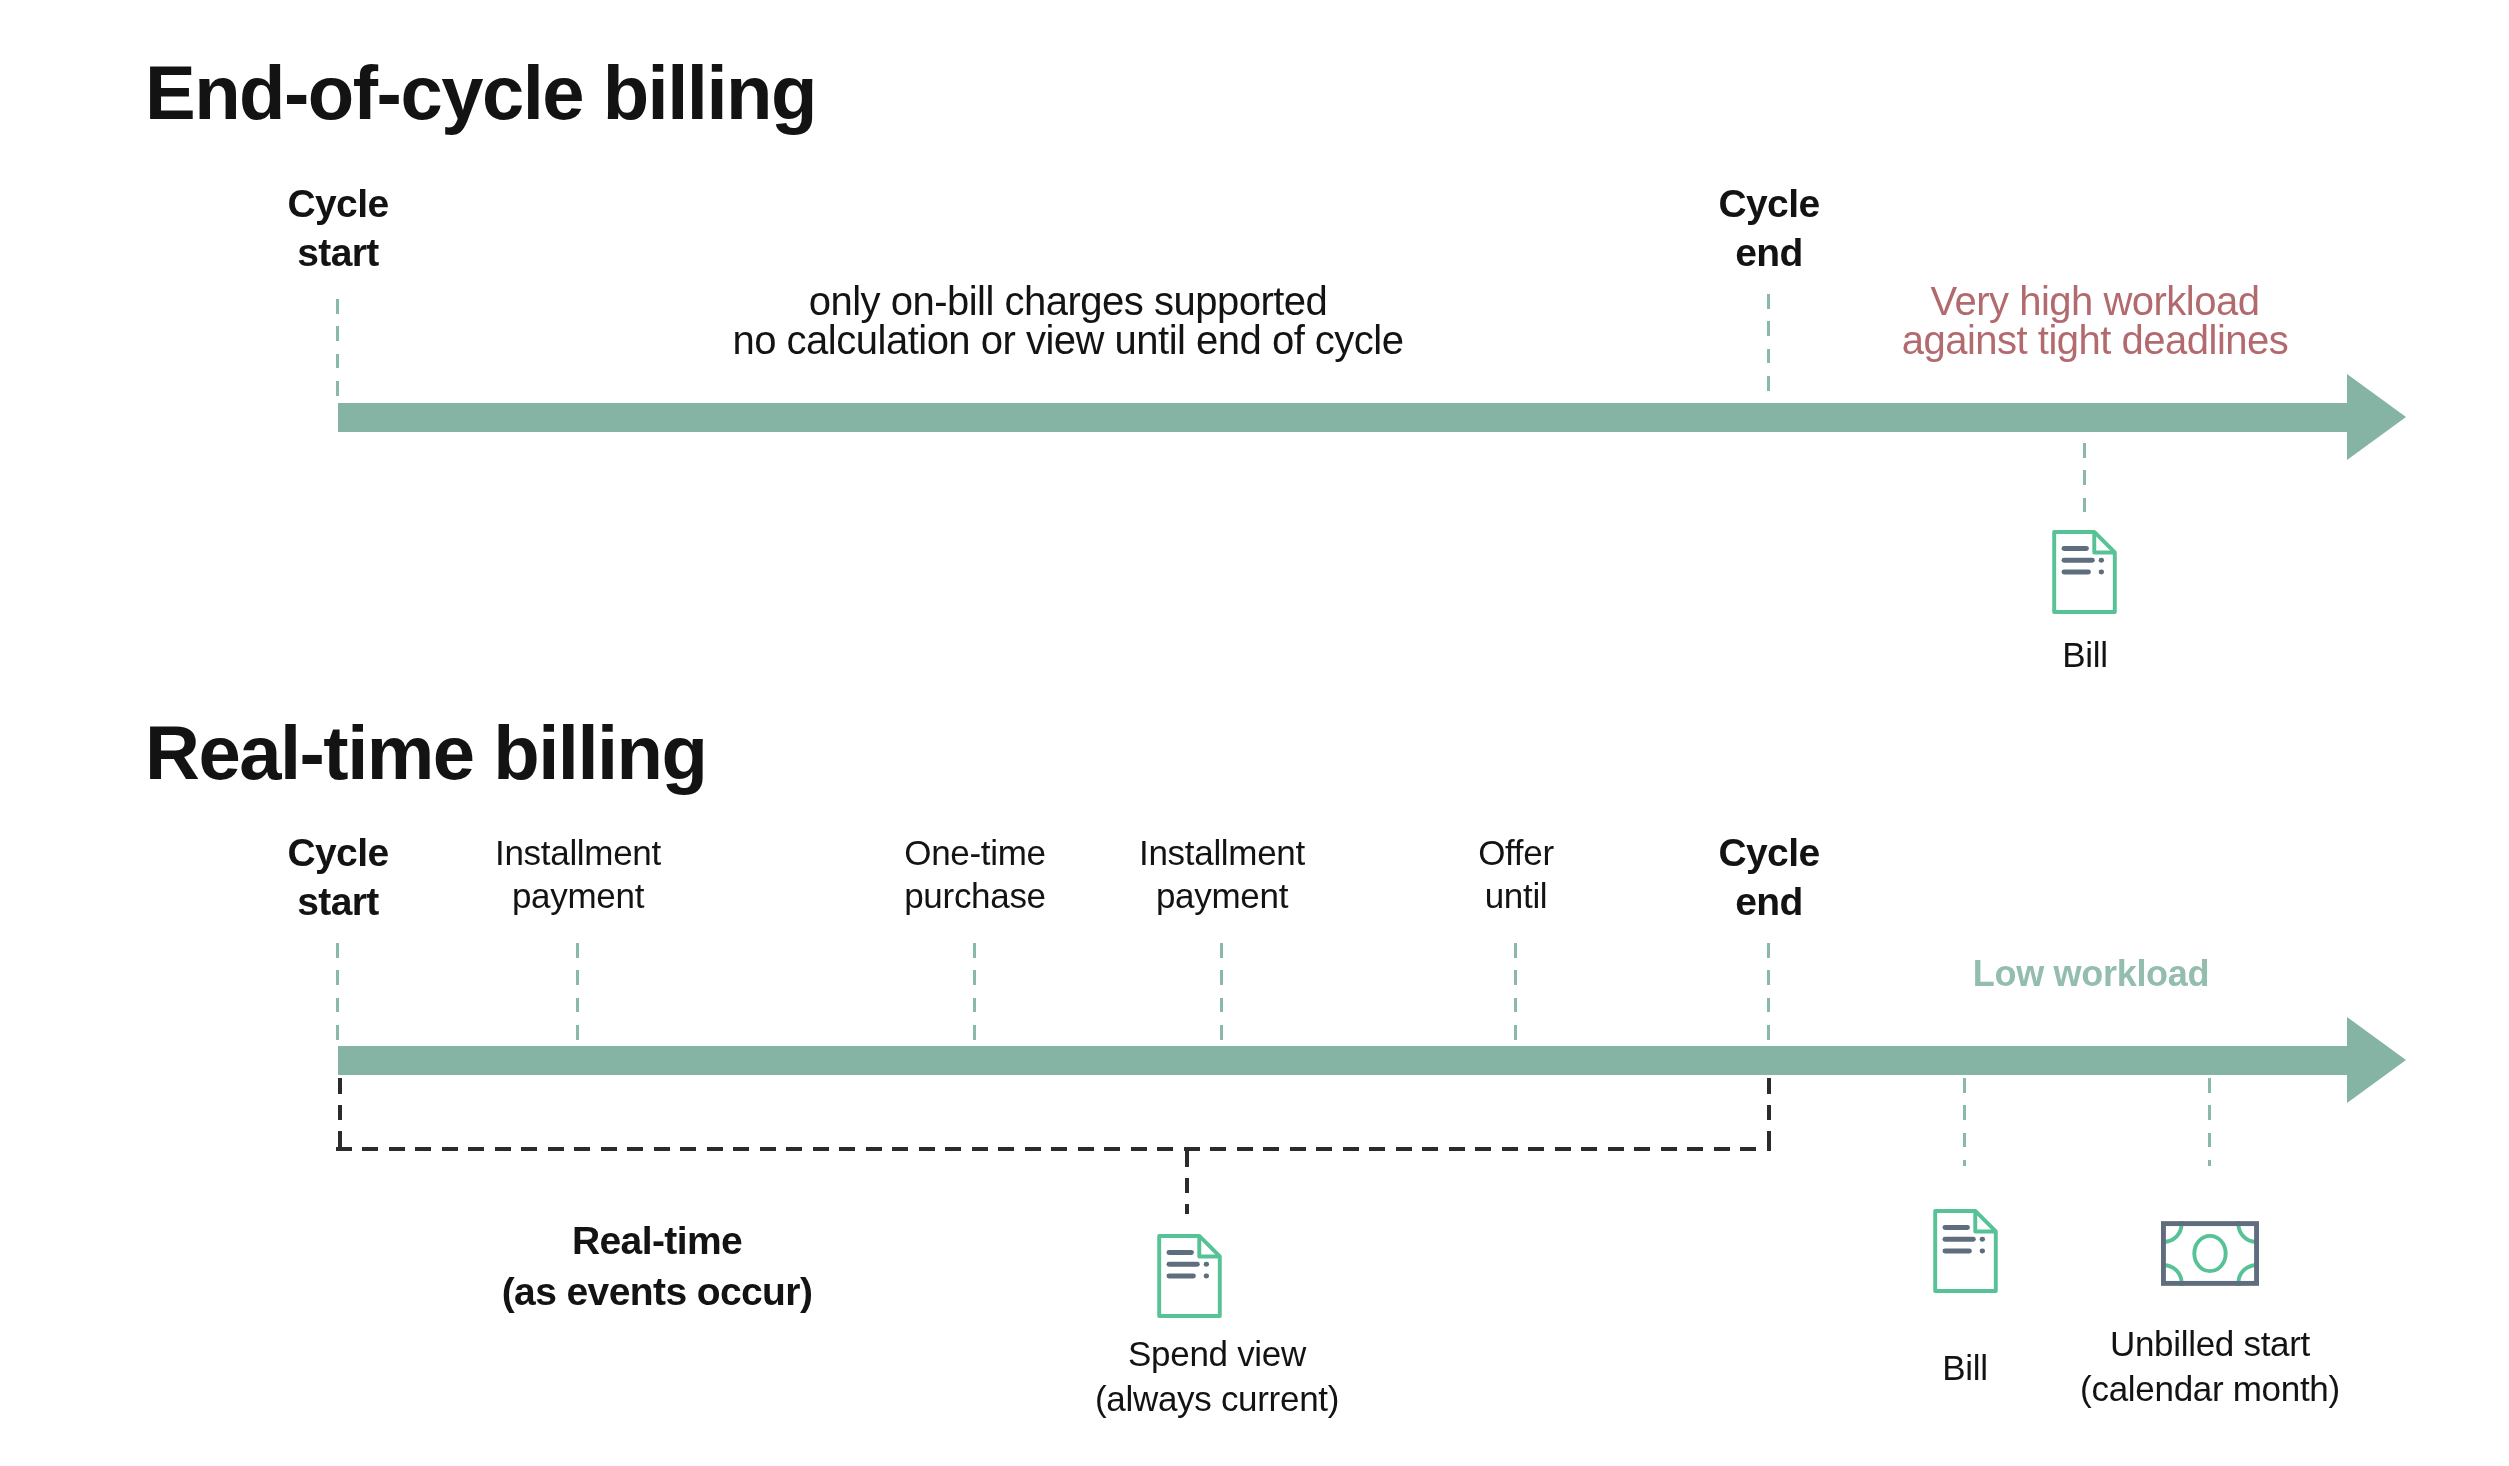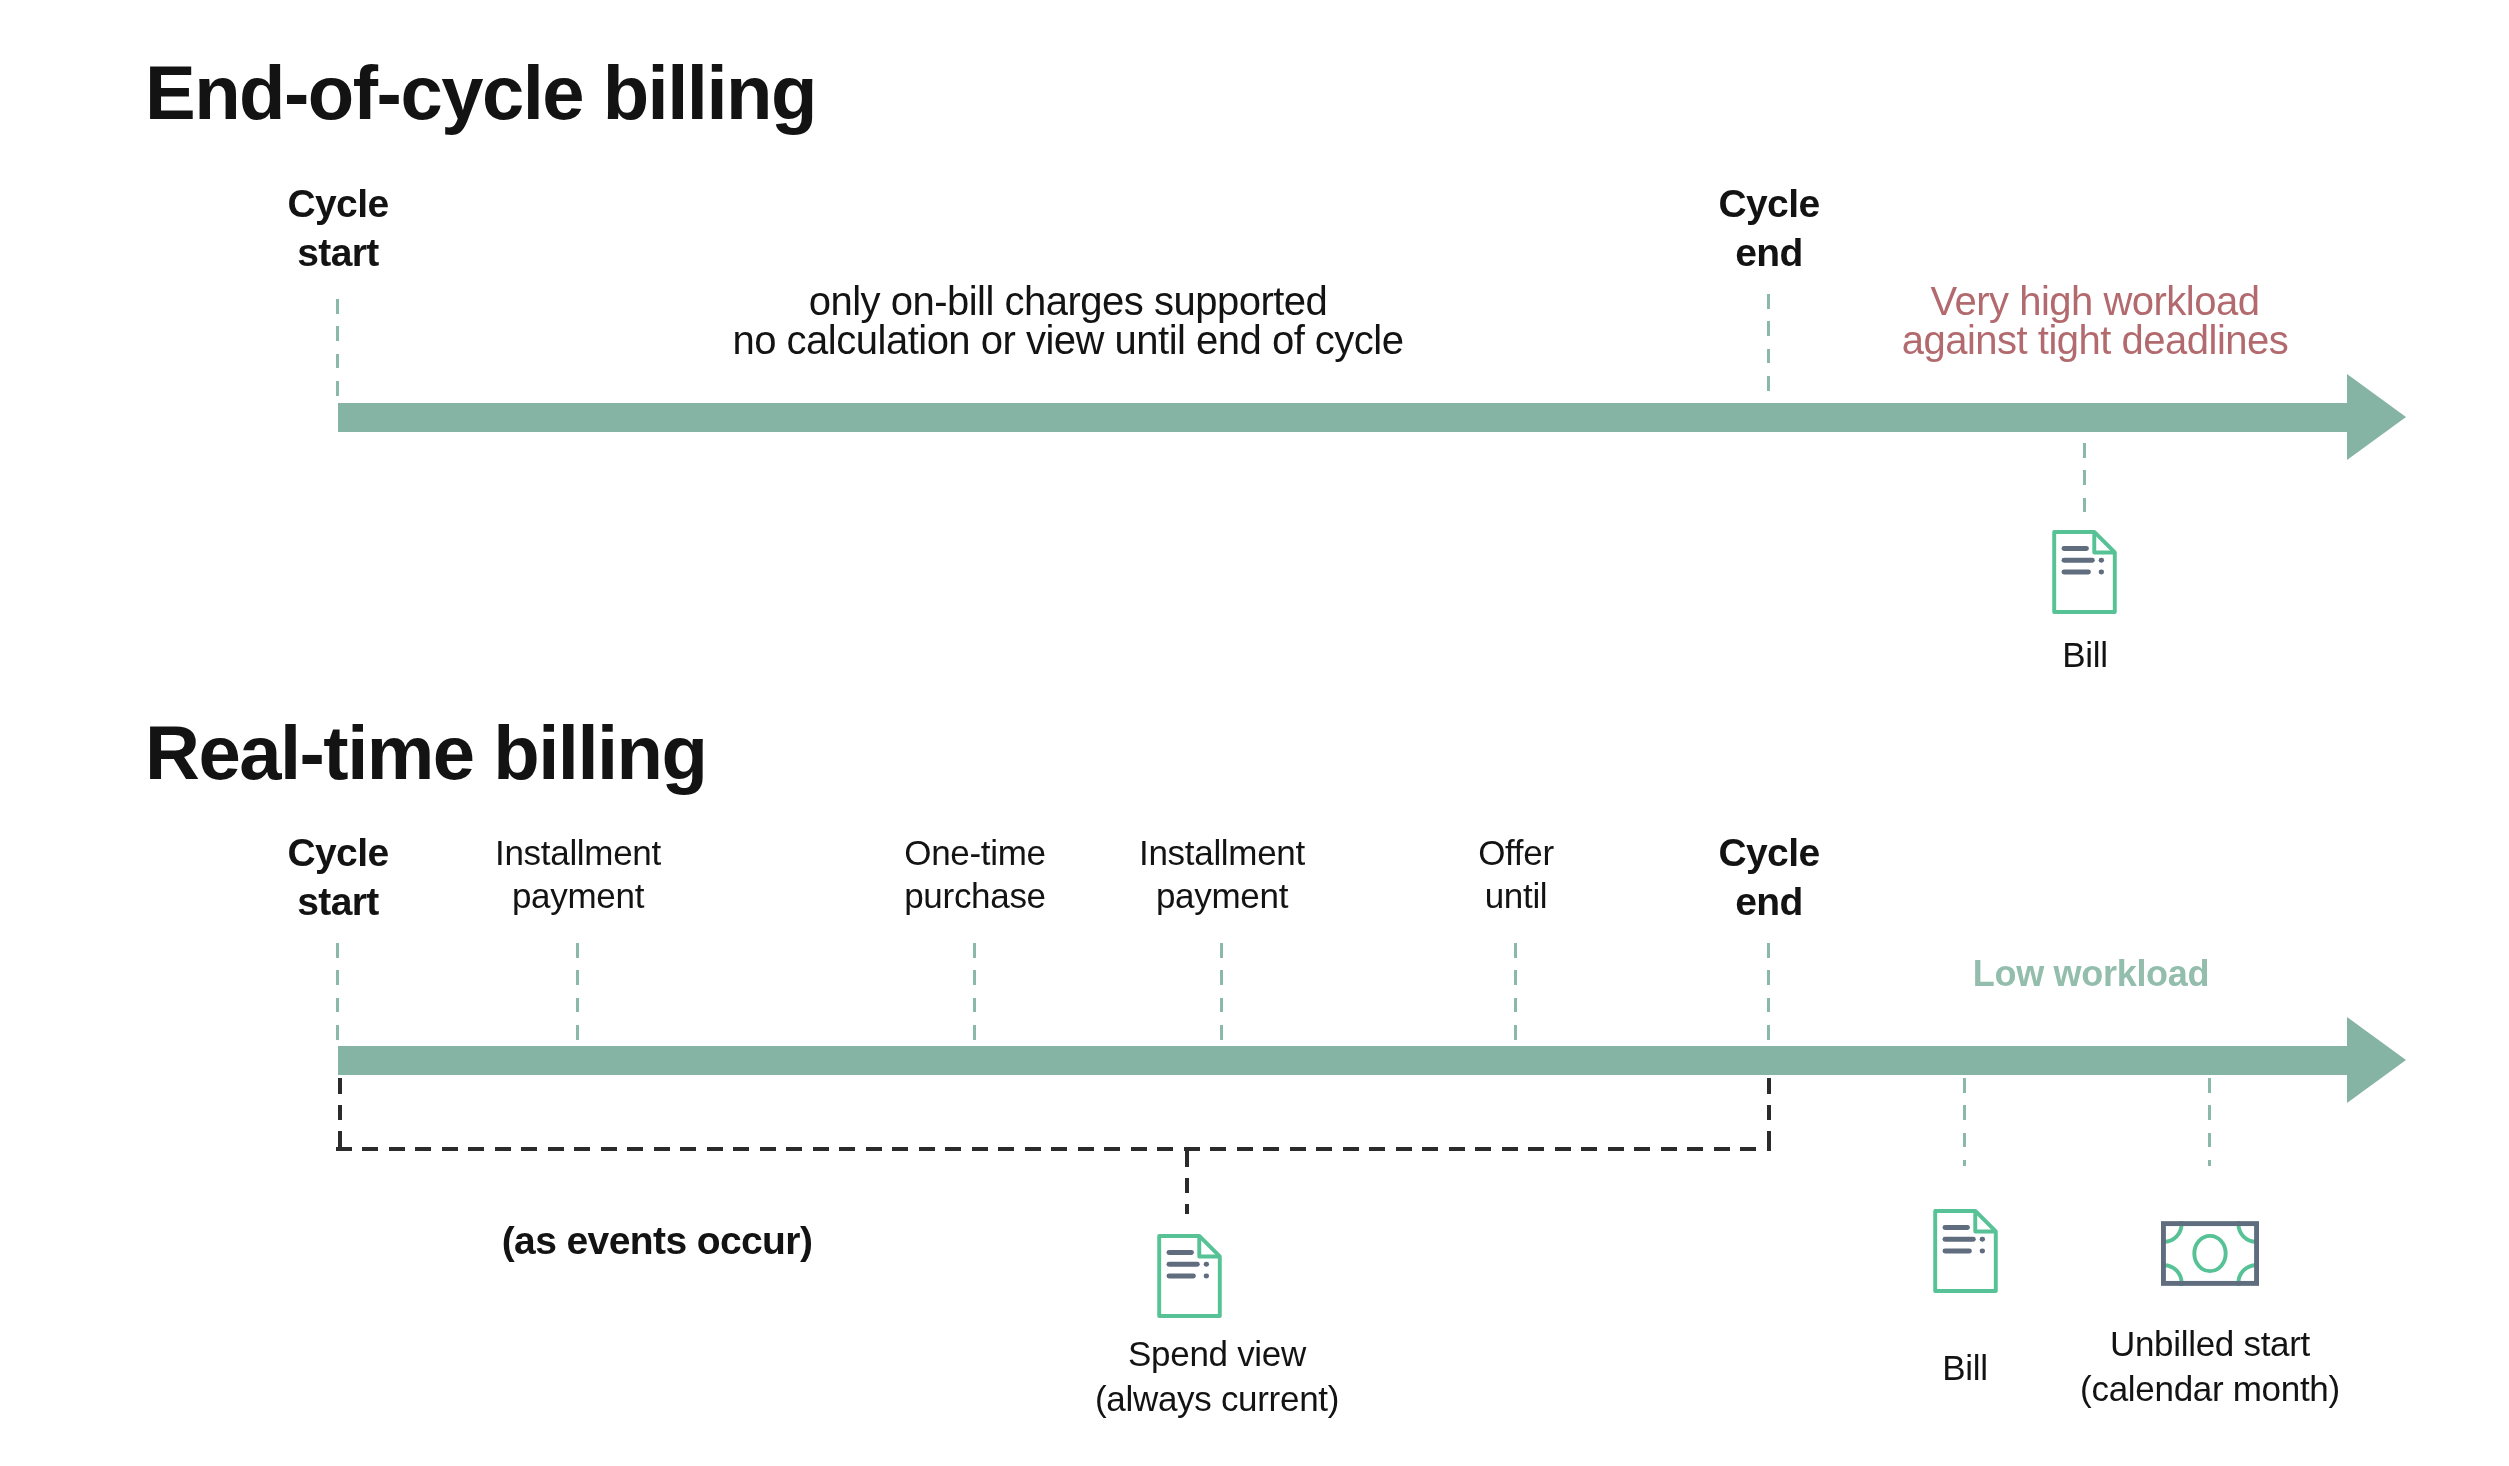--- a/index.html
+++ b/index.html
@@ -90,20 +90,21 @@
 
 <div class="abs bar" style="left:338px;top:1046px;width:2009px;"></div>
 <div class="abs head" style="left:2347px;top:1017px;"></div>
 
 <div class="abs vdash black" style="left:338px;top:1078px;height:69px;"></div>
 <div class="abs hdash" style="left:336px;top:1147px;width:1435px;"></div>
 <div class="abs vdash black" style="left:1767px;top:1078px;height:69px;"></div>
 <div class="abs vdash black" style="left:1185px;top:1151px;height:63px;"></div>
 
 <div class="abs ctr bracket-label" style="left:657px;top:1215px;">
+  <span class="nline">Real-time</span>
   <span class="nline">(as events occur)</span>
 </div>
 
 <svg class="abs" style="left:1156px;top:1233px;" width="67" height="86" viewBox="0 0 68 88">
   <path d="M3 3 h41 l21 21 v61 h-62 z" style="fill:#fff;stroke:var(--iconGreen);stroke-width:4;stroke-linejoin:round"></path>
   <path d="M44 3 v21 h21" style="fill:none;stroke:var(--iconGreen);stroke-width:4;stroke-linejoin:round"></path>
   <g style="stroke:var(--iconSlate);stroke-width:5;stroke-linecap:round;fill:none">
     <line x1="13" y1="20" x2="36" y2="20"></line>
     <line x1="13" y1="32" x2="42" y2="32"></line>
       <line x1="51" y1="32" x2="51.5" y2="32"></line>

